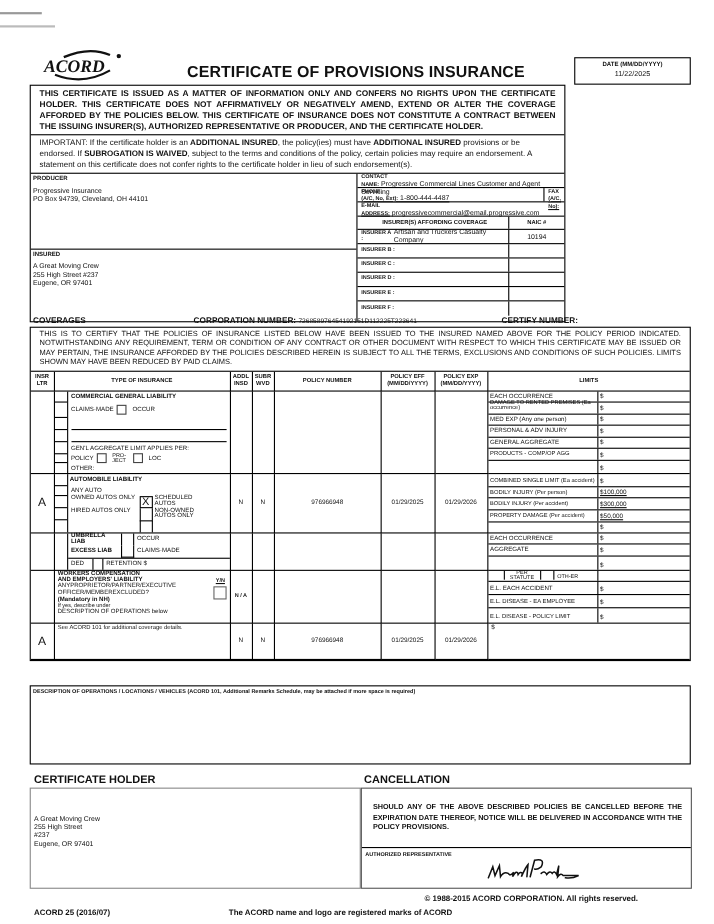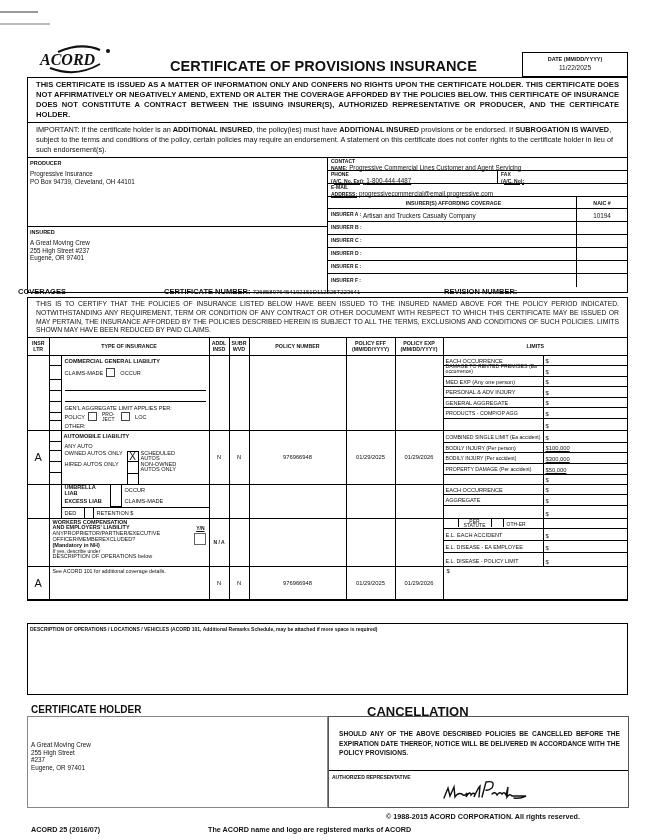--- a/index.html
+++ b/index.html
@@ -5,57 +5,57 @@
   * { box-sizing: border-box; margin: 0; padding: 0; }
   body { width: 649px; height: 840px; background: #fff; font-family: "Liberation Sans", sans-serif; color: #111; position: relative; overflow: hidden; }
   .abs { position: absolute; }
   .line1 { left: 0; top: 11px; width: 38px; height: 2px; background: #999; }
   .line2 { left: 0; top: 23px; width: 50px; height: 2px; background: #bbb; }
   .logo { left: 36px; top: 44px; width: 80px; height: 32px; }
   .title { left: 170px; top: 58px; font-size: 14.5px; font-weight: bold; letter-spacing: 0.1px; }
   .datebox { left: 522px; top: 52px; width: 106px; height: 25px; border: 1px solid #000; text-align: center; }
   .datebox .lbl { font-size: 5.5px; font-weight: bold; margin-top: 3px; }
   .datebox .val { font-size: 6.5px; margin-top: 2px; }
-  .frame { left: 27px; top: 77px; width: 601px; border: 1px solid #000; }
+  .frame { left: 27px; top: 77px; width: 487px; border: 1px solid #000; }
   .notice { padding: 2px 8px 2px 8px; font-size: 7.6px; font-weight: bold; text-align: justify; line-height: 10px; border-bottom: 1px solid #000; }
   .important { padding: 2px 8px 2px 8px; font-size: 7.3px; line-height: 10px; border-bottom: 1px solid #000; }
   .row { display: flex; }
   .txt-sm { font-size: 6.3px; }
   .party { width: 300px; border-right: 1px solid #000; }
   .party .hdr { font-size: 5.5px; font-weight: bold; padding: 2px 2px 0 2px; }
   .party .body { font-size: 6.3px; padding: 4px 2px; line-height: 7.5px; }
   .right { flex: 1; }
   .rcell { border-bottom: 1px solid #000; padding: 1px 3px; font-size: 6.3px; }
   .tiny { font-size: 5px; font-weight: bold; line-height: 5.5px; }
   .und { text-decoration: underline; }
   .insrow { display: flex; border-bottom: 1px solid #000; height: 13px; align-items: center; }
   .insrow .n { flex: 1; padding-left: 3px; font-size: 6.3px; border-right: 1px solid #000; height: 100%; display: flex; align-items: center; }
   .insrow .c { width: 50px; text-align: center; font-size: 6.3px; }
-  .covhead { left: 18px; top: 287px; width: 600px; height: 10px; font-size: 7.5px; font-weight: bold; }
+  .covhead { left: 30px; top: 287px; width: 600px; height: 10px; font-size: 7.5px; font-weight: bold; }
   .covhead span.v { font-weight: normal; font-size: 6px; }
   .table { left: 27px; top: 297px; width: 601px; border: 1px solid #000; }
   .certify { font-size: 6.8px; line-height: 8.8px; padding: 2px 8px; text-align: justify; border-bottom: 1px solid #000; }
   table.cov { border-collapse: collapse; width: 100%; table-layout: fixed; }
   table.cov td, table.cov th { border: 1px solid #000; font-size: 5.8px; vertical-align: top; padding: 0; }
   table.cov th { font-size: 5.3px; font-weight: bold; text-align: center; vertical-align: middle; height: 17px; }
   table.cov tr:first-child th { border-top: none; }
   table.cov tr td:first-child, table.cov tr th:first-child { border-left: none; }
   table.cov tr td:last-child, table.cov tr th:last-child { border-right: none; }
   .ctr { text-align: center; vertical-align: middle !important; }
   .ltr { font-size: 11px !important; text-align: center; vertical-align: middle !important; }
   .lim { display: flex; border-bottom: 1px solid #000; height: 10.5px; }
   .lim:last-child { border-bottom: none; }
   .lim .k { width: 100px; border-right: 1px solid #000; padding-left: 2px; font-size: 5.6px; display: flex; align-items: flex-end; line-height: 5.5px; padding-bottom: 1px; }
   .lim .v { flex: 1; padding-left: 2px; font-size: 5.8px; display: flex; align-items: flex-end; padding-bottom: 1px; }
   .typecell { position: relative; }
   .chk { width: 9px; height: 9px; border: 1px solid #444; display: inline-block; vertical-align: middle; margin-right: 2px; text-align: center; font-size: 9px; line-height: 8px; }
   .boxcol { width: 12px; border-right: 1px solid #000; height: 100%; }
   .desc { left: 27px; top: 623px; width: 601px; height: 72px; border: 1px solid #000; font-size: 5px; font-weight: bold; padding: 2px; }
   .chhdr { left: 31px; top: 704px; font-size: 10px; font-weight: bold; }
-  .canhdr { left: 331px; top: 704px; font-size: 13px; font-weight: bold; margin-left: 36px; }
+  .canhdr { left: 331px; top: 704px; font-size: 10px; font-weight: bold; }
   .chbox { left: 27px; top: 716px; width: 301px; height: 92px; border: 1px solid #888; font-size: 6.3px; line-height: 7.5px; padding: 24px 3px 0 3px; }
   .canbox { left: 328px; top: 716px; width: 301px; height: 92px; border: 1px solid #555; }
   .cantext { font-size: 6.6px; font-weight: bold; padding: 12px 8px 0 10px; line-height: 9.5px; text-align: justify; height: 54px; border-bottom: 1px solid #000; }
   .authlbl { font-size: 5px; font-weight: bold; padding: 3px 3px; }
   .sig { left: 440px; top: 778px; width: 90px; height: 28px; }
   .copy { left: 386px; top: 812px; font-size: 7.2px; font-weight: bold; }
   .form { left: 31px; top: 825px; font-size: 7.2px; font-weight: bold; }
   .marks { left: 208px; top: 825px; font-size: 7.2px; font-weight: bold; text-align: right; }
 </style>
 </head>
@@ -146,22 +146,22 @@
       <div class="insrow" style="border-bottom:none;">
         <div class="n"><span class="tiny">INSURER F :</span>&nbsp;<span></span></div>
         <div class="c"></div>
       </div>
     </div>
   </div>
 </div>
 
 <div class="abs covhead">
   <span style="position:absolute;left:0;">COVERAGES</span>
-  <span style="position:absolute;left:146px;"><span>CERTIFICATE NUMBER:</span> <span class="v">726858976454192151D112225T223641</span></span>
-  <span style="position:absolute;left:426px;">REVISION NUMBER:</span>
+  <span style="position:absolute;left:146px;"><span>CORPORATION NUMBER:</span> <span class="v">726858976454192151D112225T223641</span></span>
+  <span style="position:absolute;left:426px;">CERTIFY NUMBER:</span>
 </div>
 
 <div class="abs table">
   <div class="certify">THIS IS TO CERTIFY THAT THE POLICIES OF INSURANCE LISTED BELOW HAVE BEEN ISSUED TO THE INSURED NAMED ABOVE FOR THE POLICY PERIOD INDICATED. NOTWITHSTANDING ANY REQUIREMENT, TERM OR CONDITION OF ANY CONTRACT OR OTHER DOCUMENT WITH RESPECT TO WHICH THIS CERTIFICATE MAY BE ISSUED OR MAY PERTAIN, THE INSURANCE AFFORDED BY THE POLICIES DESCRIBED HEREIN IS SUBJECT TO ALL THE TERMS, EXCLUSIONS AND CONDITIONS OF SUCH POLICIES. LIMITS SHOWN MAY HAVE BEEN REDUCED BY PAID CLAIMS.</div>
   <table class="cov">
     <colgroup>
       <col style="width:21px">
         <col style="width:160px">
         <col style="width:20px">
         <col style="width:20px">

